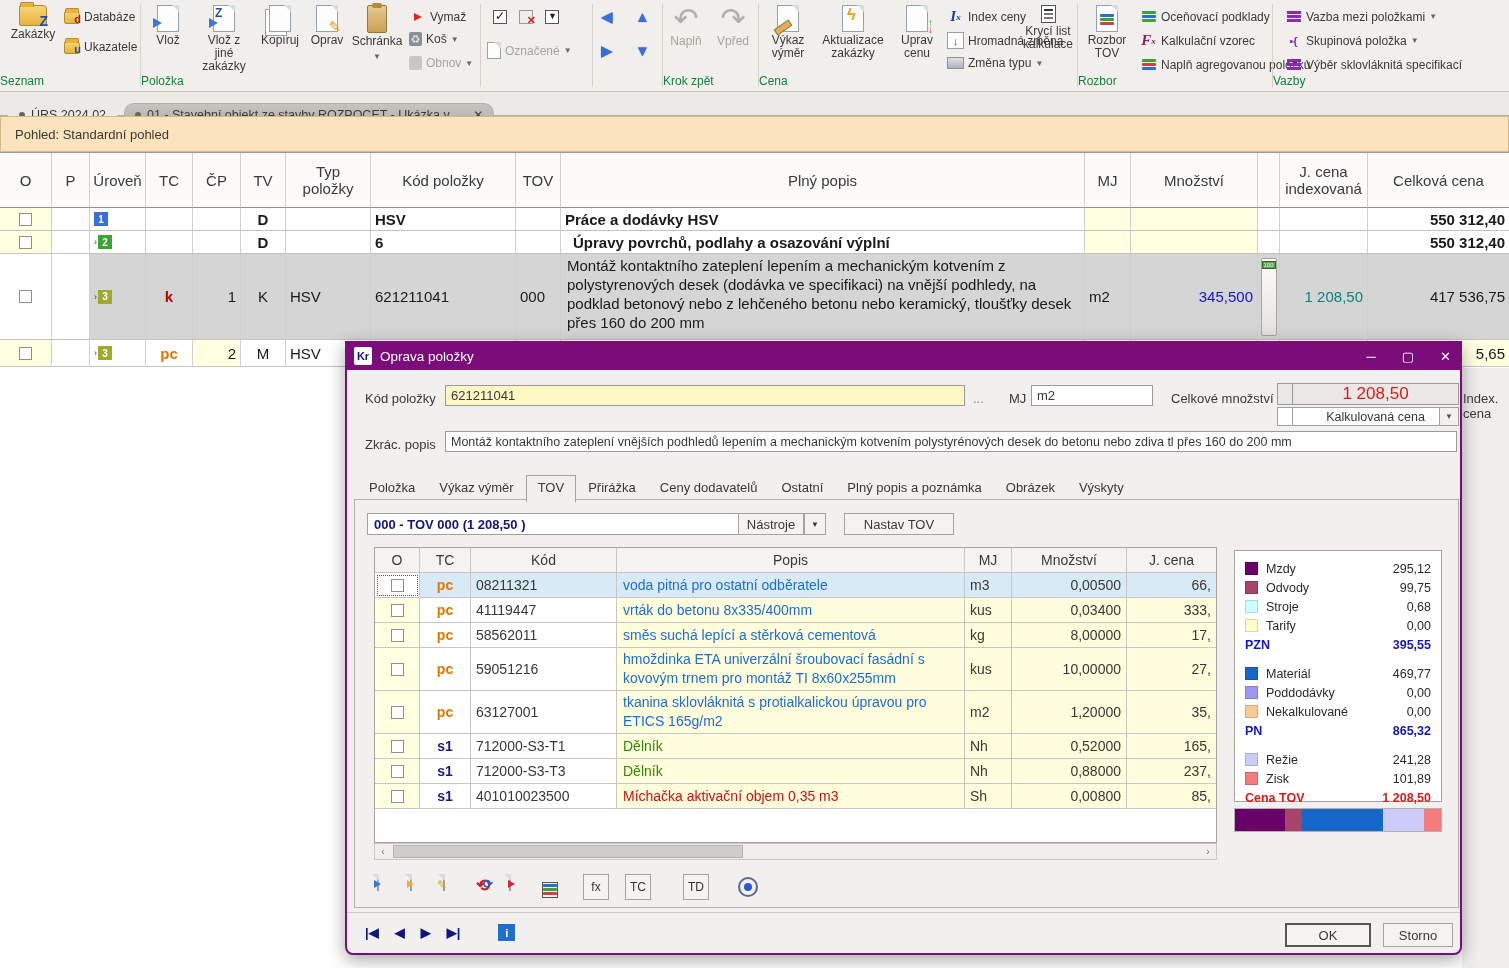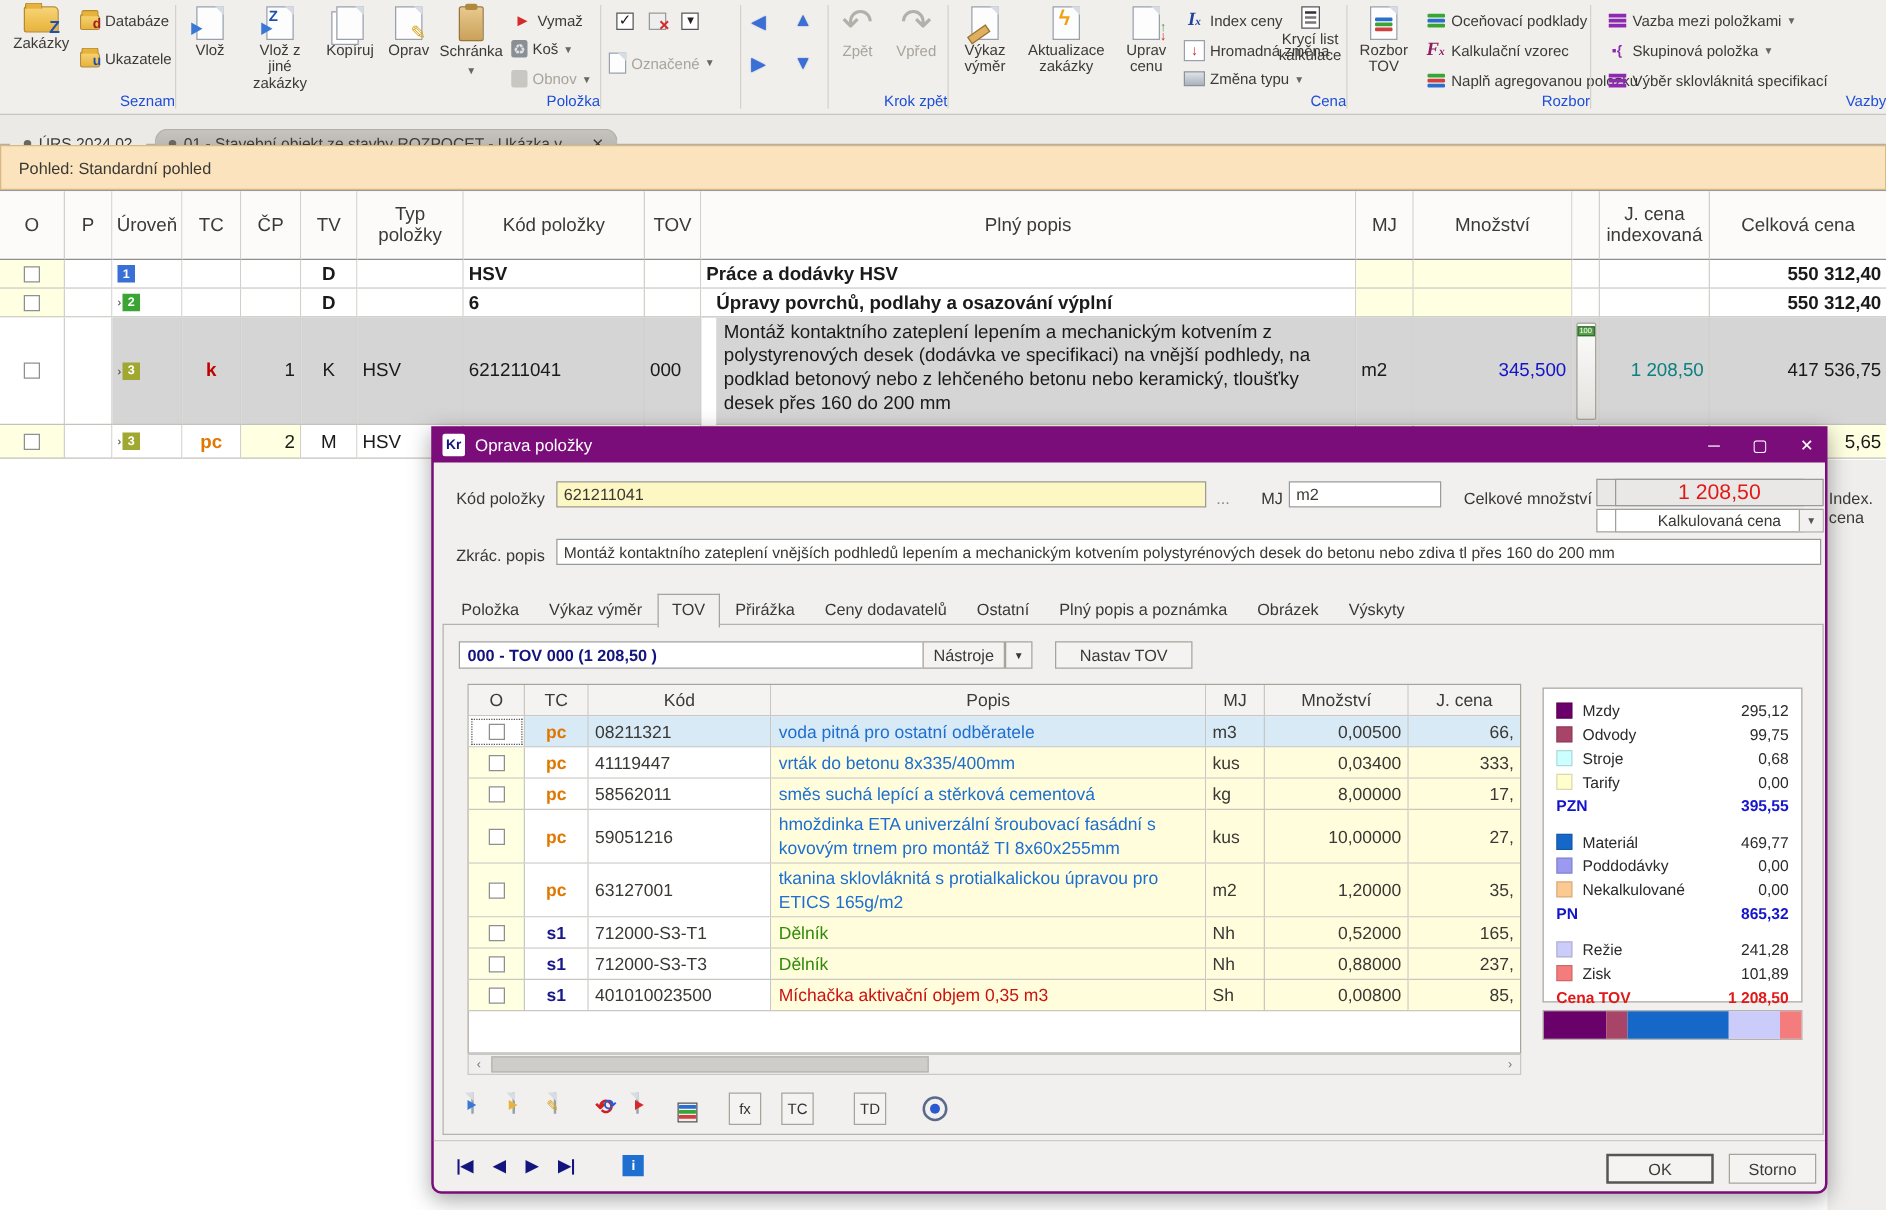--- a/index.html
+++ b/index.html
@@ -2,21 +2,21 @@
 <html><head>
 <meta charset="utf-8">
 <style>
   * { box-sizing: border-box; }
   body { margin:0; background:#ffffff; font-family:"Liberation Sans",sans-serif; }
   .screen { position:relative; width:1509px; height:968px; overflow:hidden; background:#fff; }
 
   
   .ribbon { position:absolute; left:0; top:0; width:1509px; height:92px; background:#f1efec; border-bottom:1px solid #c9c5bd; }
   .rgroup { position:absolute; top:0; height:91px; }
-  .rgroup .glabel { position:absolute; bottom:3px; left:0; right:0; text-align:right; font-size:12px; color:#1d4ed8; }
+  .rgroup .glabel { position:absolute; bottom:3px; left:0; right:0; text-align:left; font-size:12px; color:#15803d; }
   .gsep { position:absolute; top:4px; bottom:4px; width:1px; background:#d6d2ca; }
   .bigbtn { position:absolute; top:3px; display:flex; flex-direction:column; align-items:center; gap:2px; font-size:12px; color:#3c3a36; text-align:center; line-height:13px; padding:2px; border-radius:3px; }
   .smallbtn { position:absolute; display:flex; align-items:center; gap:4px; font-size:12px; color:#3c3a36; white-space:nowrap; }
   .smallbtn.dis, .bigbtn.dis { color:#a8a49c; }
   .dd { font-size:8px; color:#6a675f; }
   .ico-folder { position:relative; width:28px; height:21px; background:linear-gradient(#f7d476,#e8b33c); border:1px solid #b78a2c; border-radius:2px 4px 2px 2px; }
   .ico-folder::before { content:""; position:absolute; left:0; top:-4px; width:12px; height:4px; background:#e8b33c; border:1px solid #b78a2c; border-bottom:none; border-radius:2px 2px 0 0; }
   .ico-folder .ltr { position:absolute; right:-2px; bottom:-3px; font-weight:bold; font-size:14px; }
   .ico-folder.small { width:16px; height:13px; }
   .ico-folder.small .ltr { font-size:11px; bottom:-2px; }
@@ -69,21 +69,21 @@
   .num { justify-content:flex-end; }
   .ctr { justify-content:center; }
   .bold { font-weight:bold; }
   .cb { width:13px; height:13px; border:1px solid #8f8f8f; background:#fff; margin:0 auto; flex:none; }
   .lvl { display:flex; align-items:center; gap:1px; }
   .lvl .arr { font-size:9px; color:#333; }
   .badge { width:14px; height:14px; color:#fff; font-size:10px; font-weight:bold; display:flex; align-items:center; justify-content:center; }
   .b1 { background:#3a6fd8; } .b2 { background:#3aa535; } .b3 { background:#a0a832; }
   .tck { color:#c00000; font-weight:bold; } .tcpc { color:#e07800; font-weight:bold; } .tcs1 { color:#19198c; font-weight:bold; }
   .blue { color:#1414c8; } .teal { color:#0e8080; }
-  .popwrap { line-height:19px; padding:2px 6px; align-items:flex-start;margin-left:12px; }
+  .popwrap { line-height:19px; padding:2px 6px; align-items:flex-start; }
   .slider { width:16px; height:78px; background:linear-gradient(#fdfdfd,#e3e1dd); border:1px solid #a8a49c; border-radius:2px; margin:auto; display:flex; justify-content:center; padding-top:2px; }
   .slider .s100 { background:#5a9e4a; color:#fff; font-size:6px; padding:0 1px; border:1px solid #2d6e2d; height:8px; line-height:7px; }
   .rightstrip { position:absolute; left:1462px; top:368px; width:47px; height:600px; background:#efeeec; }
 
   
   .dialog { position:absolute; left:345px; top:341px; width:1117px; height:614px; background:#f1f0ee; border:2px solid #7a0d7a; border-radius:0 0 8px 8px; box-shadow:0 5px 18px rgba(0,0,0,.35); font-size:13px; color:#3a3834; }
   .dtitle { position:absolute; left:-1px; top:-1px; right:-1px; height:28px; background:#7a0d7a; color:#fff; display:flex; align-items:center; padding-left:8px; gap:8px; font-size:13.5px; }
   .krlogo { width:18px; height:18px; background:#fff; border-radius:2px; color:#14147e; font-weight:bold; font-size:11px; display:flex; align-items:center; justify-content:center; }
   .winbtns { position:absolute; right:10px; top:0; height:28px; display:flex; align-items:center; gap:26px; color:#fff; font-size:13px; }
   .dlab { position:absolute; font-size:13px; color:#3a3834; }
@@ -240,21 +240,21 @@
       <span class="arrowbtn" style="position:absolute;left:8px;top:8px">◀</span>
       <span class="arrowbtn" style="position:absolute;left:42px;top:8px">▲</span>
       <span class="arrowbtn" style="position:absolute;left:8px;top:42px">▶</span>
       <span class="arrowbtn" style="position:absolute;left:42px;top:42px">▼</span>
     </div>
     <div class="gsep" style="left:662px"></div>
 
     <div class="rgroup" style="left:663px;width:95px">
       <div class="bigbtn dis" style="left:2px;width:42px">
         <span class="undoglyph">↶</span>
-        <span>Zpět</span>
+        <span>Naplň</span>
       </div>
       <div class="bigbtn dis" style="left:48px;width:44px">
         <span class="undoglyph">↷</span>
         <span>Vpřed</span>
       </div>
       <div class="glabel">Krok zpět</div>
     </div>
     <div class="gsep" style="left:758px"></div>
 
     <div class="rgroup" style="left:759px;width:318px">

